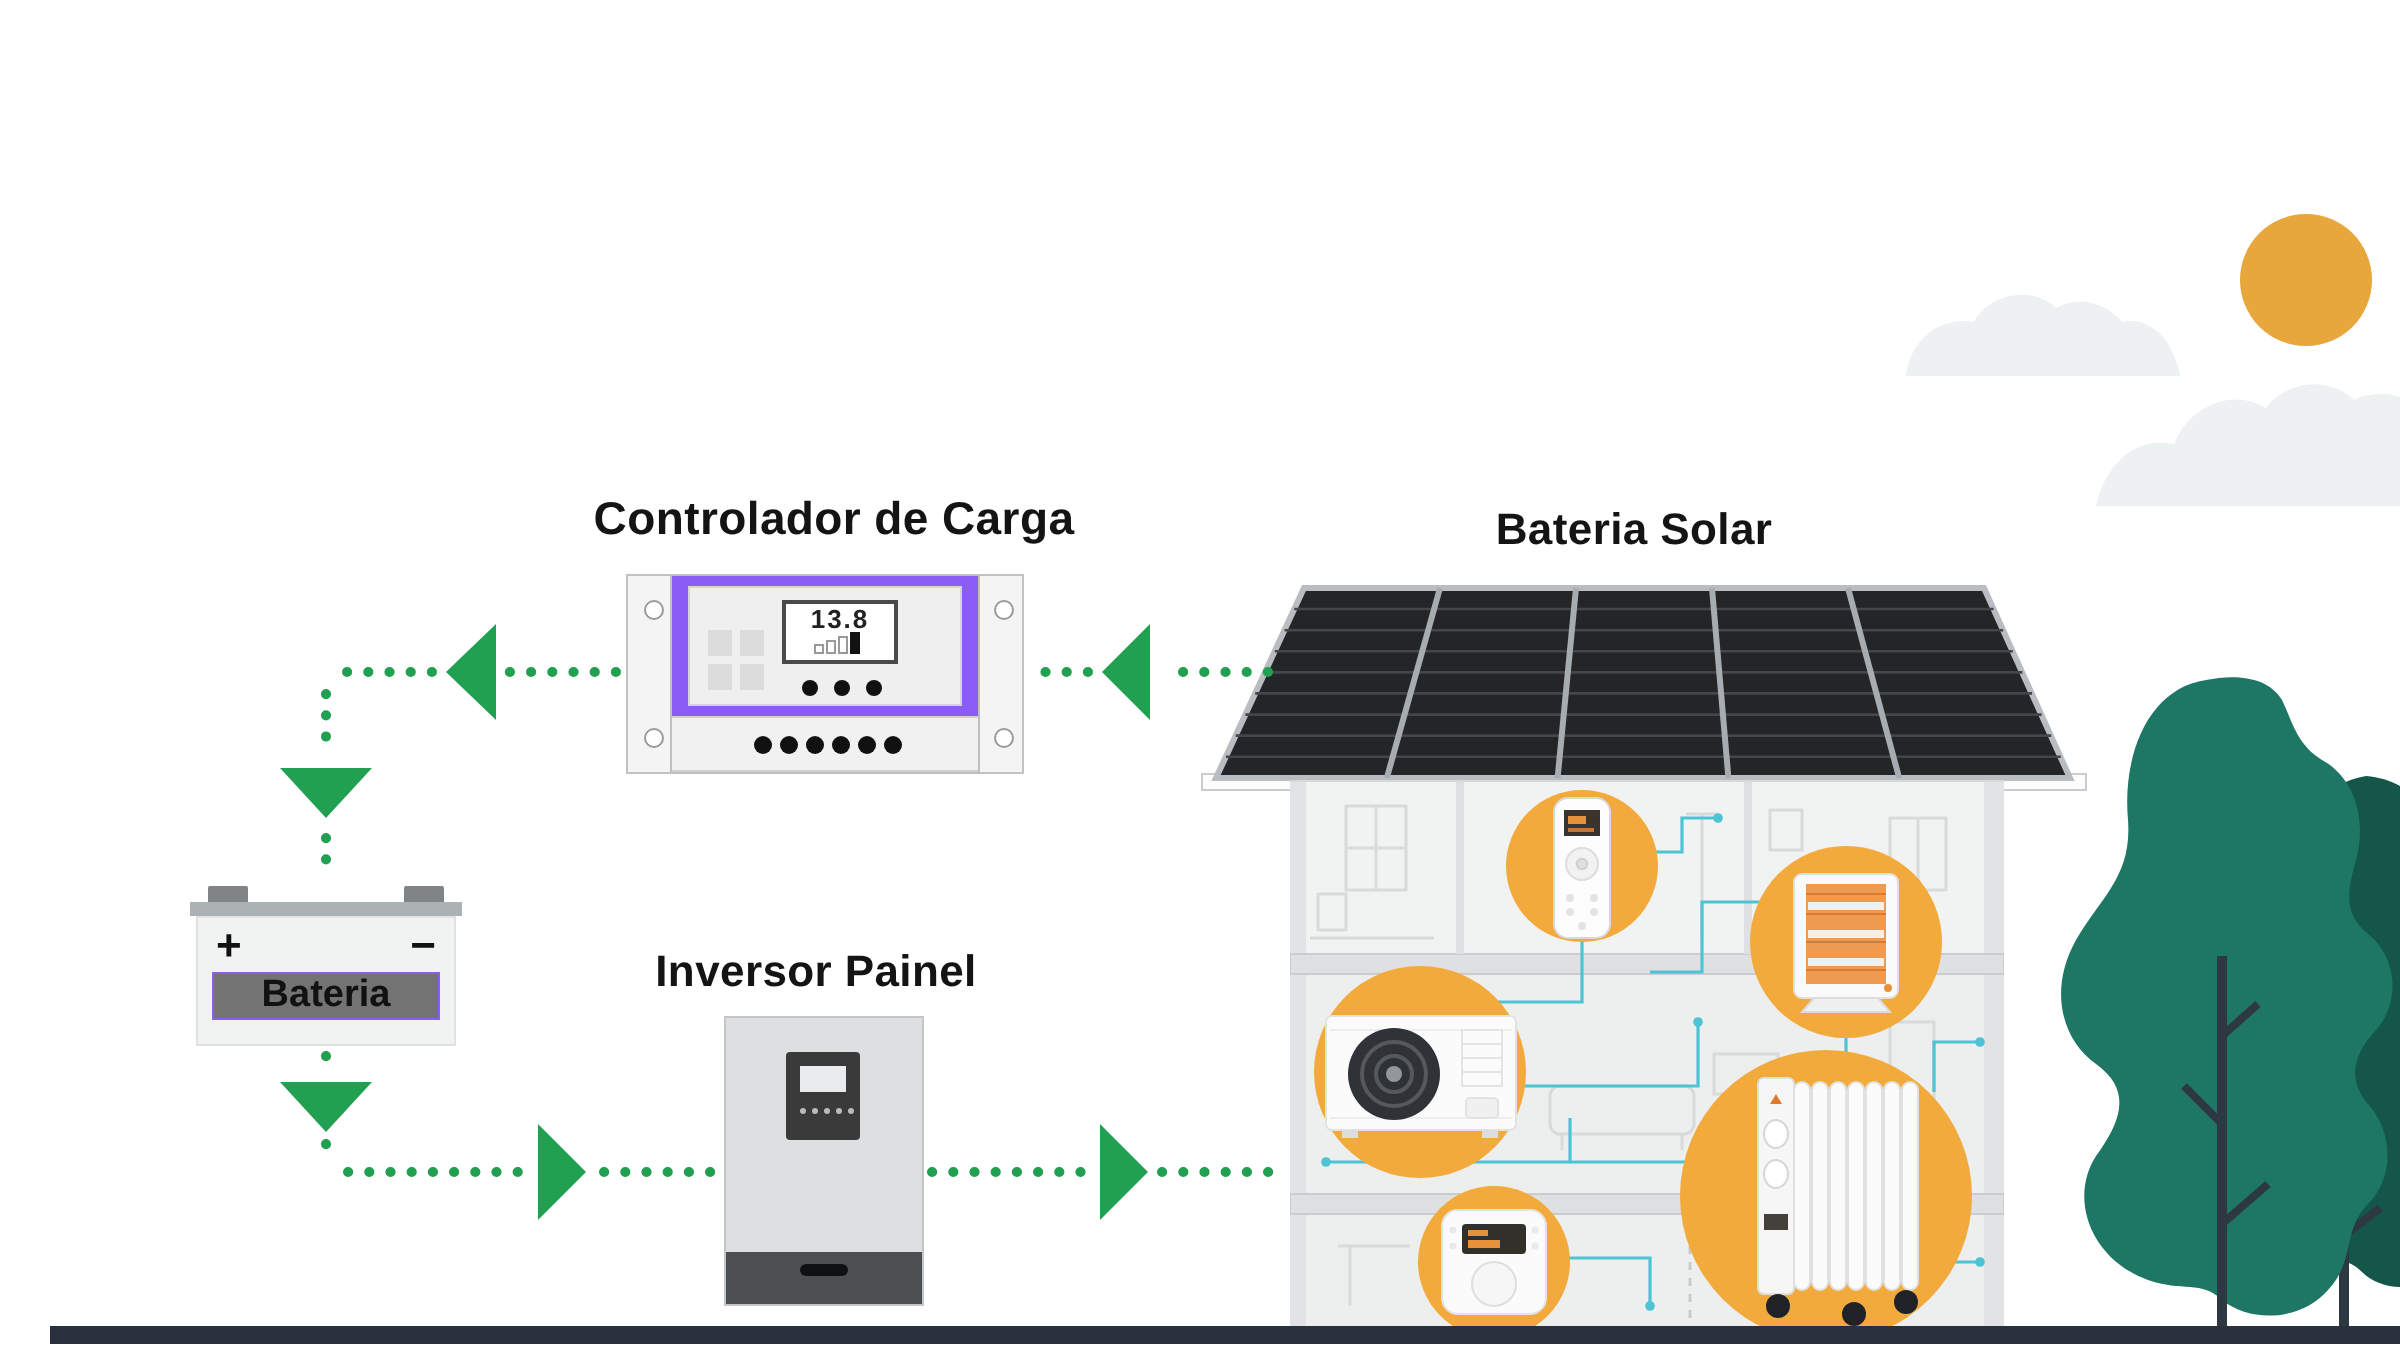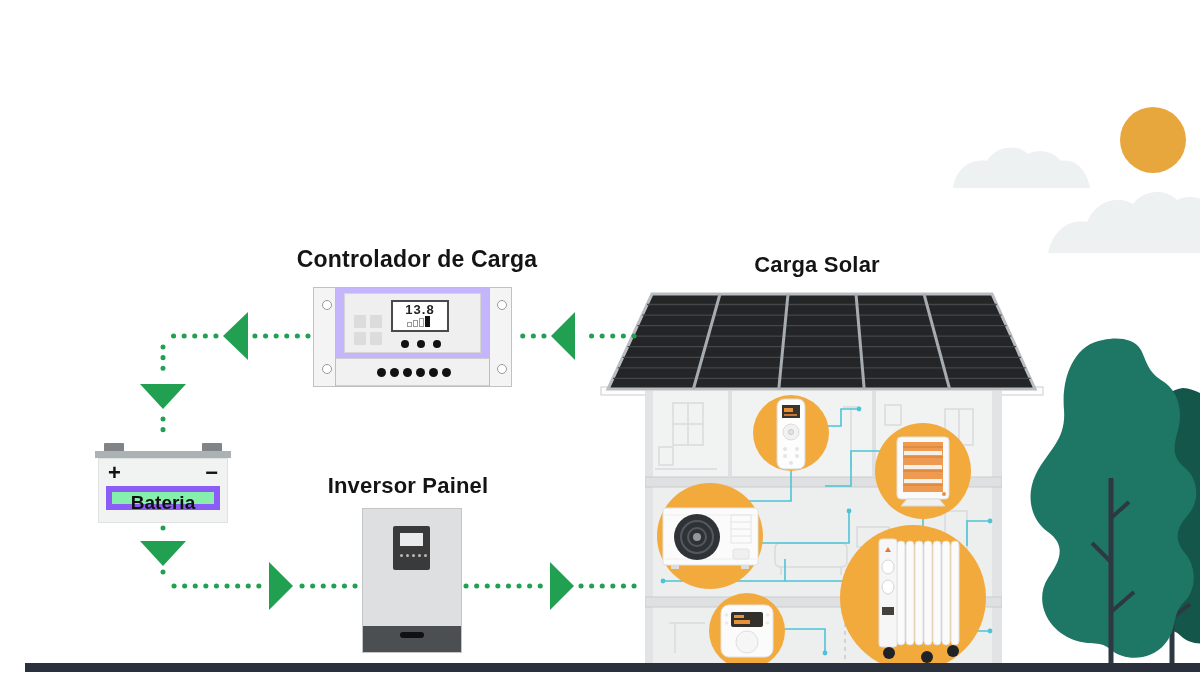--- a/index.html
+++ b/index.html
@@ -10,21 +10,21 @@
        font-family:"Liberation Sans",sans-serif;letter-spacing:.2px;}
   .lbl.big{font-size:23px;}
   .lbl.med{font-size:22px;}
 
   
   .controller{left:288px;top:287px;width:199px;height:100px;}
   .ctl-flange{position:absolute;top:0;width:24px;height:100px;background:#F4F4F4;
               border:1px solid #C2C2C2;box-sizing:border-box;}
   .ctl-hole{position:absolute;left:8px;width:8px;height:8px;border:1px solid #9a9a9a;
             border-radius:50%;background:#fff;}
-  .ctl-body{position:absolute;left:22px;top:0;width:155px;height:100px;background:#c4b5fd;
+  .ctl-body{position:absolute;left:22px;top:0;width:155px;height:100px;background:#8b5cf6;
             border:1px solid #BFBFBF;box-sizing:border-box;}
   .ctl-face{position:absolute;left:8px;top:5px;right:8px;height:60px;background:#EFEFEF;
             border:1px solid #D5D5D5;box-sizing:border-box;}
   .ctl-key{position:absolute;width:12px;height:13px;background:#DCDCDC;}
   .ctl-display{position:absolute;left:46px;top:6px;width:58px;height:32px;background:#fff;
                border:2px solid #4a4a4a;box-sizing:border-box;text-align:center;}
   .ctl-display .val{font-size:13px;font-weight:700;color:#222;line-height:15px;letter-spacing:1px;}
   .bars{position:absolute;left:14px;bottom:3px;display:flex;align-items:flex-end;gap:1px;}
   .bar{width:5px;background:#fff;border:1px solid #999;box-sizing:border-box;}
   .bar.solid{background:#111;border-color:#111;}
@@ -32,22 +32,22 @@
   .ctl-strip{position:absolute;left:0;right:0;top:70px;height:26px;background:#F1F1F1;
              border-top:1px solid #CFCFCF;border-bottom:1px solid #CFCFCF;}
 
   
   .battery{left:73px;top:443px;width:130px;height:80px;}
   .bat-term{position:absolute;top:0;width:20px;height:9px;background:#808486;border-radius:1px;}
   .bat-topbar{position:absolute;left:-3px;right:-3px;top:8px;height:7px;background:#ACB1B4;}
   .bat-body{position:absolute;left:0;right:0;top:15px;height:65px;background:#F1F2F2;
             border:1px solid #E0E1E1;box-sizing:border-box;}
   .bat-sign{position:absolute;top:3px;font-size:22px;font-weight:900;color:#111;line-height:22px;}
-  .bat-band{position:absolute;left:7px;right:7px;top:27px;height:24px;background:#86efac;
-            border:6px solid #8b5cf6;box-sizing:border-box;text-align:center;}
+  .bat-band{position:absolute;left:7px;right:7px;top:27px;height:24px;background:#737373;
+            border:1px solid #8b5cf6;box-sizing:border-box;text-align:center;}
   .bat-band span{font-size:19px;font-weight:700;color:#111;line-height:22px;}
 
   
   .inverter{left:337px;top:508px;width:100px;height:145px;background:#DEDFE0;
             border:1px solid #C4C5C6;box-sizing:border-box;}
   .inv-panel{position:absolute;left:30px;top:17px;width:37px;height:44px;background:#3A3A3B;border-radius:2px;}
   .inv-screen{position:absolute;left:7px;top:7px;width:23px;height:13px;background:#EAEBEC;}
   .inv-dots{position:absolute;left:7px;top:28px;display:flex;gap:3px;}
   .inv-dots i{width:3px;height:3px;border-radius:50%;background:#B9BABB;}
   .inv-bottom{position:absolute;left:0;right:0;bottom:0;height:26px;background:#4C4F52;}
@@ -112,21 +112,21 @@
       <polygon points="526,336 550,312 550,360"></polygon>
       <polygon points="198,336 223,312 223,360"></polygon>
       <polygon points="138,409 115,384 161,384"></polygon>
       <polygon points="138,566 115,541 161,541"></polygon>
       <polygon points="268,586 244,562 244,610"></polygon>
       <polygon points="549,586 525,562 525,610"></polygon>
     </g>
   </svg>
 
   <div class="lbl big" style="left:242px;top:246px;width:300px;">Controlador de Carga</div>
-  <div class="lbl med" style="left:642px;top:252px;width:300px;">Carga Solar</div>
+  <div class="lbl med" style="left:642px;top:252px;width:300px;">Bateria Solar</div>
   <div class="lbl med" style="left:233px;top:473px;width:300px;">Inversor Painel</div>
 
   <div class="abs controller">
     <div class="ctl-flange" style="left:0;">
       <div class="ctl-hole" style="top:12px;"></div>
       <div class="ctl-hole" style="top:76px;"></div>
     </div>
     <div class="ctl-flange" style="left:175px;">
       <div class="ctl-hole" style="top:12px;"></div>
       <div class="ctl-hole" style="top:76px;"></div>

